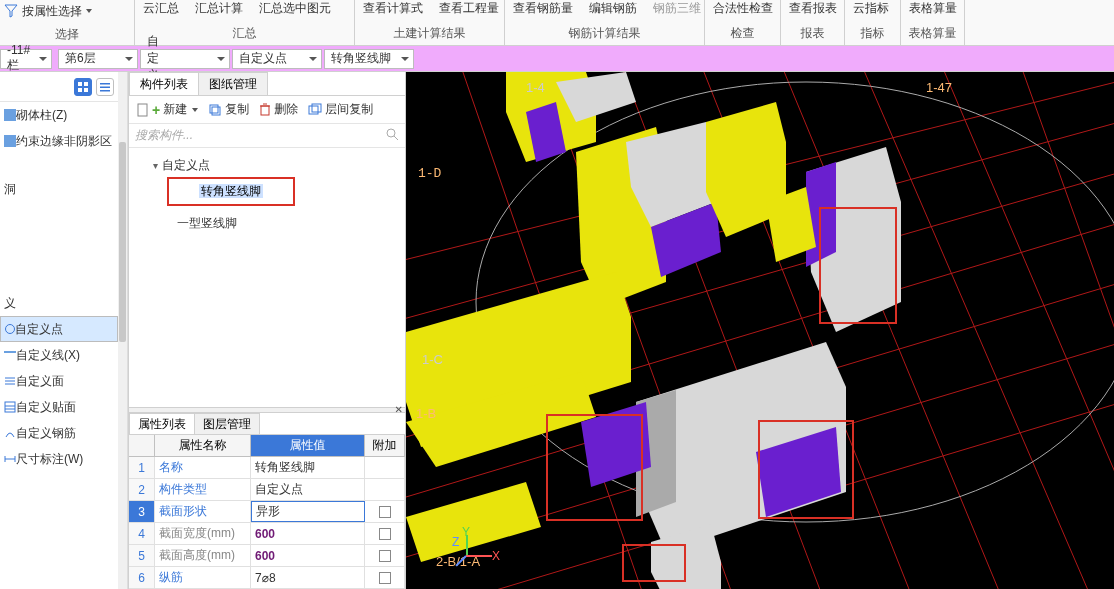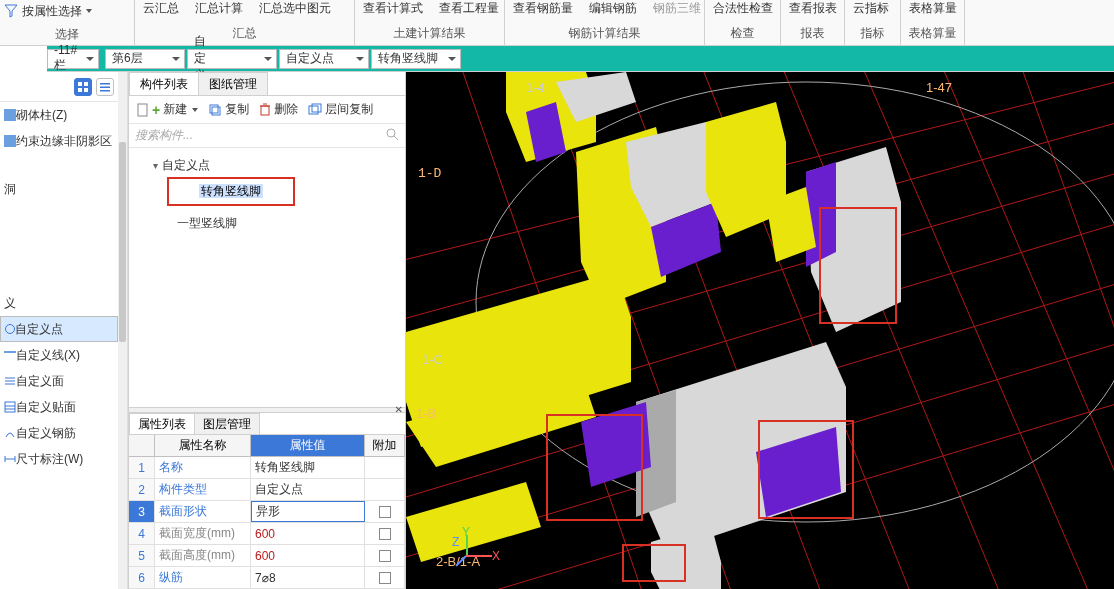--- a/index.html
+++ b/index.html
@@ -11,21 +11,21 @@
 .mini-tool svg { flex-shrink: 0; }
 .ribbon-left .grp { text-align: center; color: #555; padding: 4px 0 2px; font-size: 12px; }
 
 .ribbon-groups { display: flex; flex: 1; }
 .rgroup { border-right: 1px solid #d0d0d0; display: flex; flex-direction: column; }
 .rgroup .btns { display: flex; flex: 1; }
 .rgroup .btn { padding: 0 8px; display: flex; align-items: flex-start; color: #333; white-space: nowrap; }
 .rgroup .btn.dim { color: #999; }
 .rgroup .lbl { text-align: center; color: #555; padding: 3px 0; border-top: 0; font-size: 12px; }
 
-.selector-row { height: 26px; background: #14b8a6; border-bottom: 1px solid #d0d0d0; display: flex; align-items: center; gap: 2px; padding-left: 0; margin-left: 47px; }
+.selector-row { height: 26px; background: #f0abfc; border-bottom: 1px solid #d0d0d0; display: flex; align-items: center; gap: 2px; padding-left: 0; }
 .sel { border: 1px solid #bcbcbc; background: #fff; height: 20px; display: flex; align-items: center; padding: 0 4px 0 6px; gap: 4px; color: #333; }
 .sel .caret { width: 0; height: 0; border-left: 4px solid transparent; border-right: 4px solid transparent; border-top: 4px solid #555; margin-left: auto; }
 
 .main { display: flex; height: 517px; }
 .left-col { width: 128px; display: flex; position: relative; }
 .left-scroll { width: 10px; background: #f0f0f0; border-right: 1px solid #ddd; position: relative; }
 .left-scroll .thumb { position: absolute; left: 1px; right: 1px; top: 70px; height: 200px; background: #c8c8c8; border-radius: 2px; }
 .left-list { flex: 1; }
 .left-top { height: 30px; border-bottom: 1px solid #e5e5e5; display: flex; align-items: center; justify-content: flex-end; gap: 4px; padding-right: 4px; }
 .view-toggle { width: 18px; height: 18px; border: 1px solid #c0c0c0; border-radius: 3px; display:flex; align-items:center; justify-content:center; color:#3b78d8; }
@@ -68,21 +68,21 @@
 .ph.val { flex:1; background: #3b78d8; color: #fff; }
 .ph.ext { width: 40px; }
 
 .prop-row { display: flex; height: 22px; border-bottom: 1px solid #e0e0e0; }
 .pc { border-right: 1px solid #e0e0e0; display: flex; align-items: center; padding: 0 4px; }
 .pc.idx { width: 26px; justify-content: center; color: #3b78d8; background:#f8f8f8;}
 .pc.idx.selrow { background:#3b78d8; color:#fff;}
 .pc.name { width: 96px; color: #3b78d8; background:#fff;}
 .pc.name.gray { color:#888;}
 .pc.val { flex:1; color: #333; }
-.pc.val.gray { color:#b91c1c;}
+.pc.val.gray { color:#701a75;font-weight:bold;}
 .pc.val.boxed { border:1px solid #3b78d8;}
 .pc.ext { width: 40px; justify-content:center;}
 .chk { width: 12px; height: 12px; border: 1px solid #888; background:#fff;}
 
 .viewport { flex: 1; background: #000; position: relative; overflow: hidden; }
 
 
 .redbox { position:absolute; border:2px solid #d93025; }
 
 

